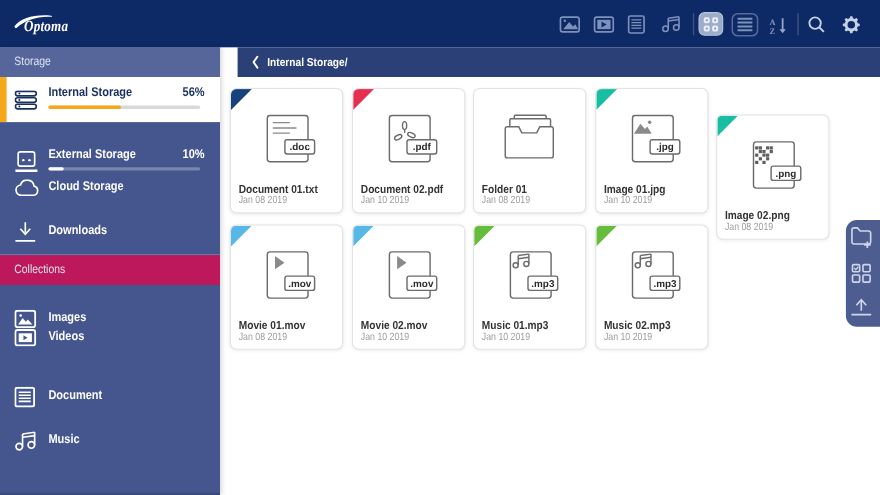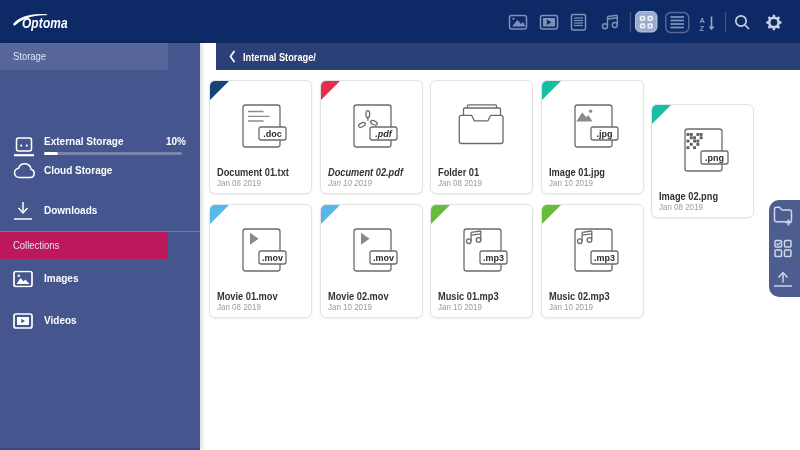--- a/index.html
+++ b/index.html
@@ -1,32 +1,32 @@
 <!DOCTYPE html>
 <html><head>
 <meta charset="utf-8">
 <style>
   * { margin:0; padding:0; box-sizing:border-box; }
   html,body { width:800px; height:450px; overflow:hidden; background:#fff;
     font-family:"Liberation Sans", sans-serif; }
   #app { position:relative; width:800px; height:450px; background:#fff; }
 
   
-  #topbar { position:absolute; left:0; top:0; width:800px; height:43px; background:#0d2a66; }
+  #topbar { position:absolute; left:0; top:0; width:800px; height:43px; background:#0d2a66;font-family:Liberation Serif, serif; }
   #topbar svg { position:absolute; left:0; top:0; }
 
   
   #crumb { position:absolute; left:216px; top:43px; width:600px; height:27px; background:#2b4077; color:#fff; }
   #crumb .chev { position:absolute; left:11.5px; top:7px; width:8px; height:13px; }
   #crumb .txt { position:absolute; left:27px; top:8px; font-size:10.5px; font-weight:bold; transform:scaleX(0.88); transform-origin:0 50%; }
 
   
   #side { position:absolute; left:0; top:43px; width:200px; height:407px; background:#44568d;
           box-shadow:2px 0 4px rgba(0,0,0,.15); }
-  .band { position:absolute; left:0; width:168px; height:27px; background:#56669a; }
+  .band { position:absolute; left:0; width:200px; height:27px; background:#56669a; }
   .band span { position:absolute; left:13px; top:7px; font-size:11px; color:#dde3f0; transform:scaleX(0.86); transform-origin:0 50%; }
   .row { position:absolute; left:0; width:200px; height:40px; color:#fff; }
   .row .ic { position:absolute; left:13px; top:50%; transform:translateY(-50%); }
   .row .lbl { position:absolute; left:44px; font-size:11.5px; font-weight:bold; color:#fdfdfe; white-space:nowrap; transform:scaleX(0.87); transform-origin:0 50%; }
   .row .pct { position:absolute; right:14px; font-size:11.5px; font-weight:bold; transform:scaleX(0.87); transform-origin:100% 50%; }
   .row .track { position:absolute; left:44px; right:18px; height:3px; border-radius:2px; }
   #rowInternal { top:27px; height:41px; background:#fff; color:#17305f; }
   #rowInternal::before { content:""; position:absolute; left:0; top:0; width:6px; height:41px; background:#f5a81c; }
   #rowInternal .lbl { color:#17305f; top:7.5px; }
   #rowInternal .pct { color:#17305f; top:7.5px; }
@@ -140,20 +140,39 @@
         <path d="M6 1.5 L2.5 6.5 L6 11.5" fill="none" stroke="#fff" stroke-width="1.7" stroke-linecap="round" stroke-linejoin="round"></path>
       </svg>
     <div class="txt">Internal Storage/</div>
   </div>
 
   <div id="side">
     <div class="band" style="top:0;">
         <span>Storage</span>
       </div>
 
+    <div class="row" id="rowInternal">
+      <svg class="ic" width="22" height="18" viewBox="0 0 22 18">
+        <g fill="none" stroke="#17305f" stroke-width="1.5">
+          <rect x="1" y="1" width="19" height="4.2" rx="2.1"></rect>
+          <rect x="1" y="6.9" width="19" height="4.2" rx="2.1"></rect>
+          <rect x="1" y="12.8" width="19" height="4.2" rx="2.1"></rect>
+        </g>
+        <g fill="#17305f">
+          <circle cx="4.6" cy="3.1" r="0.9"></circle>
+            <circle cx="4.6" cy="9" r="0.9"></circle>
+            <circle cx="4.6" cy="14.9" r="0.9"></circle>
+        </g>
+      </svg>
+      <div class="lbl">Internal Storage</div>
+      <div class="pct">56%</div>
+      <div class="track">
+          <div class="fill"></div>
+        </div>
+    </div>
 
     <div class="row" id="rowExternal">
       <svg class="ic" width="22" height="20" viewBox="0 0 22 20">
         <g fill="none" stroke="#fff" stroke-width="1.5">
           <rect x="3.5" y="1" width="15" height="13" rx="2"></rect>
           <line x1="1" y1="18.2" x2="21" y2="18.2" stroke-width="2.2"></line>
         </g>
         <g fill="#fff">
           <circle cx="8.2" cy="8.6" r="1.1"></circle>
             <circle cx="13.8" cy="8.6" r="1.1"></circle>
@@ -182,59 +201,84 @@
         </g>
       </svg>
       <div class="lbl" style="top:13px;">Downloads</div>
     </div>
 
     <div class="sep" style="top:188px;"></div>
     <div class="band" style="top:189px; background:#be185d;">
         <span>Collections</span>
       </div>
 
-    <div class="row" style="top:216px;">
+    <div class="row" style="top:227px;">
       <svg class="ic" width="20" height="17" viewBox="0 0 20 17">
         <rect x="1" y="1" width="18" height="15" rx="2" fill="none" stroke="#fff" stroke-width="1.7"></rect>
         <path d="M3.5 13.5 L7.5 7.5 L10.5 11 L12.3 9 L16.5 13.5 Z" fill="#fff"></path>
         <circle cx="5.8" cy="5.3" r="1.2" fill="#fff"></circle>
       </svg>
       <div class="lbl" style="top:13px;">Images</div>
     </div>
 
-    <div class="row" style="top:258px;">
+    <div class="row" style="top:244px;">
       <svg class="ic" width="20" height="16" viewBox="0 0 20 16">
         <rect x="1" y="1" width="18" height="14" rx="2" fill="none" stroke="#fff" stroke-width="1.7"></rect>
         <rect x="4" y="4" width="12" height="8" fill="#fff"></rect>
         <path d="M8.3 5.7 L12 8 L8.3 10.3 Z" fill="#44568d"></path>
       </svg>
       <div class="lbl" style="top:13px;">Videos</div>
     </div>
 
-
+    <div class="row" style="top:297.5px;">
+      <svg class="ic" width="19" height="19" viewBox="0 0 19 19">
+        <rect x="1" y="1" width="17" height="17" rx="1.5" fill="none" stroke="#fff" stroke-width="1.7"></rect>
+        <g stroke="#fff" stroke-width="1.4">
+          <line x1="4" y1="5" x2="15" y2="5"></line>
+          <line x1="4" y1="7.8" x2="15" y2="7.8"></line>
+          <line x1="4" y1="10.6" x2="15" y2="10.6"></line>
+          <line x1="4" y1="13.4" x2="15" y2="13.4"></line>
+        </g>
+      </svg>
+      <div class="lbl" style="top:13px;">Document</div>
+    </div>
+
+    <div class="row" style="top:337.5px;">
+      <svg class="ic" width="21" height="19" viewBox="0 0 21 19">
+        <g fill="none" stroke="#fff" stroke-width="1.5">
+          <circle cx="4.5" cy="14.5" r="3"></circle>
+          <circle cx="15.5" cy="13" r="3"></circle>
+          <line x1="7.5" y1="14.3" x2="7.5" y2="3"></line>
+          <line x1="18.5" y1="12.8" x2="18.5" y2="1.5"></line>
+          <path d="M7.5 3 L18.5 1.5"></path>
+          <path d="M7.5 6 L18.5 4.5"></path>
+        </g>
+      </svg>
+      <div class="lbl" style="top:13px;">Music</div>
+    </div>
     <div style="position:absolute; left:0; bottom:0; width:200px; height:2px; background:#394a7d;"></div>
 </div>
 
   <div id="cards">
 <div class="card" style="left:209px; top:80px;">
         <div class="tri" style="background:#17437d;"></div>
 <svg class="fic" width="103" height="80" viewBox="0 0 103 80">
           <path d="M33 26.5 Q33 24 35.5 24 L67.5 24 Q70 24 70 26.5 L70 63.5 Q70 66 67.5 66 L35.5 66 Q33 66 33 63.5 Z" fill="#fff" stroke="#6b6b6b" stroke-width="1.3"></path>
           <g stroke="#8a8a8a" stroke-width="1.3">
             <line x1="38" y1="30.5" x2="53.5" y2="30.5"></line>
             <line x1="38" y1="35.3" x2="59.5" y2="35.3"></line>
             <line x1="38" y1="40" x2="53.5" y2="40"></line>
           </g>
           <rect x="49" y="46" width="27" height="13" rx="2" fill="#fff" stroke="#6b6b6b" stroke-width="1.3"></rect>
 <text x="62.5" y="55.8" font-size="9" font-weight="bold" fill="#2b2b2b" text-anchor="middle">.doc</text>
         </svg>
 <div class="t1">Document 01.txt</div>
 <div class="t2">Jan 08 2019</div>
 </div>
-<div class="card" style="left:320px; top:80px;font-style:italic;">
+<div class="card" style="left:320px; top:80px;">
         <div class="tri" style="background:#e62e4f;"></div>
 <svg class="fic" width="103" height="80" viewBox="0 0 103 80">
           <path d="M33 26.5 Q33 24 35.5 24 L67.5 24 Q70 24 70 26.5 L70 63.5 Q70 66 67.5 66 L35.5 66 Q33 66 33 63.5 Z" fill="#fff" stroke="#6b6b6b" stroke-width="1.3"></path>
           <g fill="none" stroke="#6b6b6b" stroke-width="1.25">
 <ellipse cx="46.8" cy="33.2" rx="1.9" ry="3.6"></ellipse>
 <ellipse cx="41" cy="43.8" rx="1.9" ry="3.6" transform="rotate(62 41 43.8)"></ellipse>
 <ellipse cx="53" cy="41.8" rx="1.9" ry="3.6" transform="rotate(-65 53 41.8)"></ellipse>
 <path d="M46.8 36.8 L46.9 39.8"></path>
           </g>
           <rect x="49" y="46" width="27" height="13" rx="2" fill="#fff" stroke="#6b6b6b" stroke-width="1.3"></rect>

